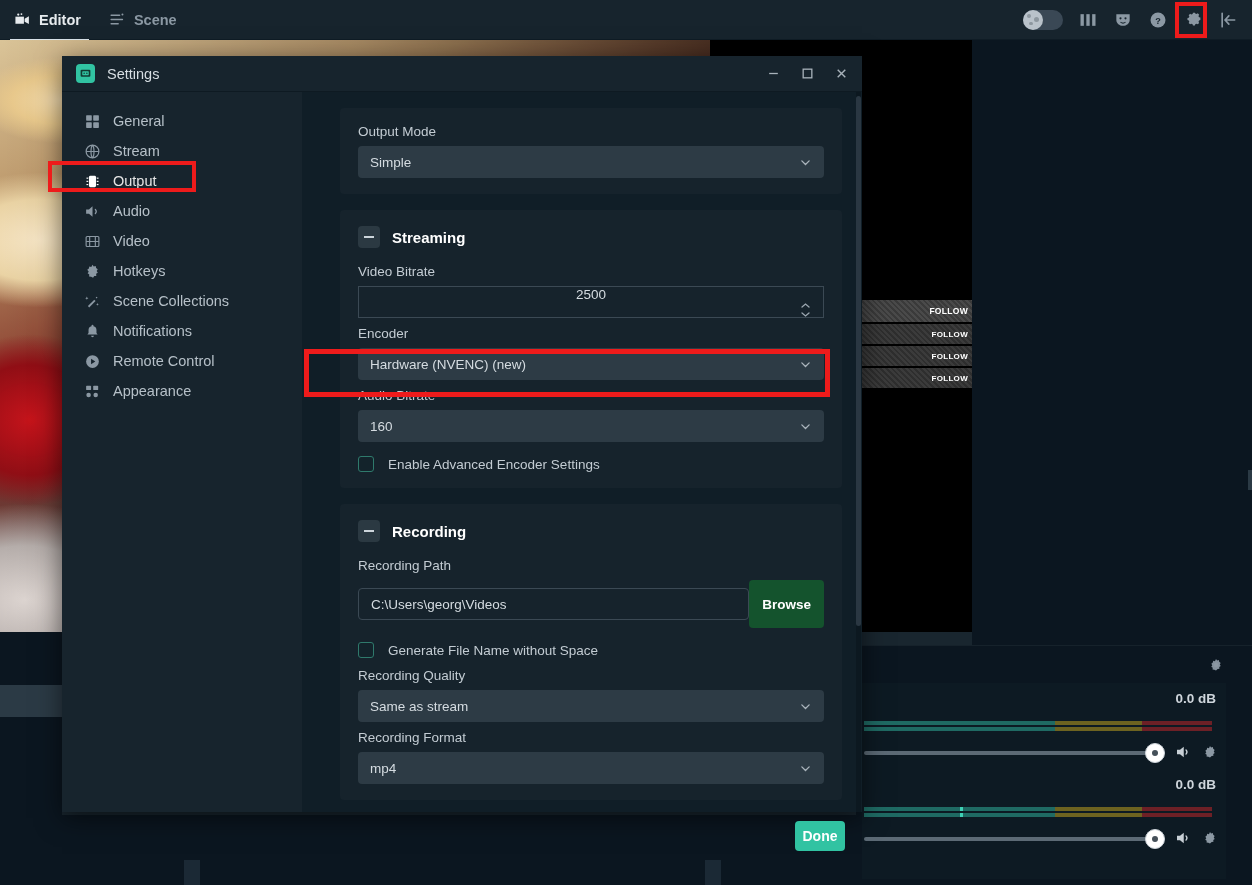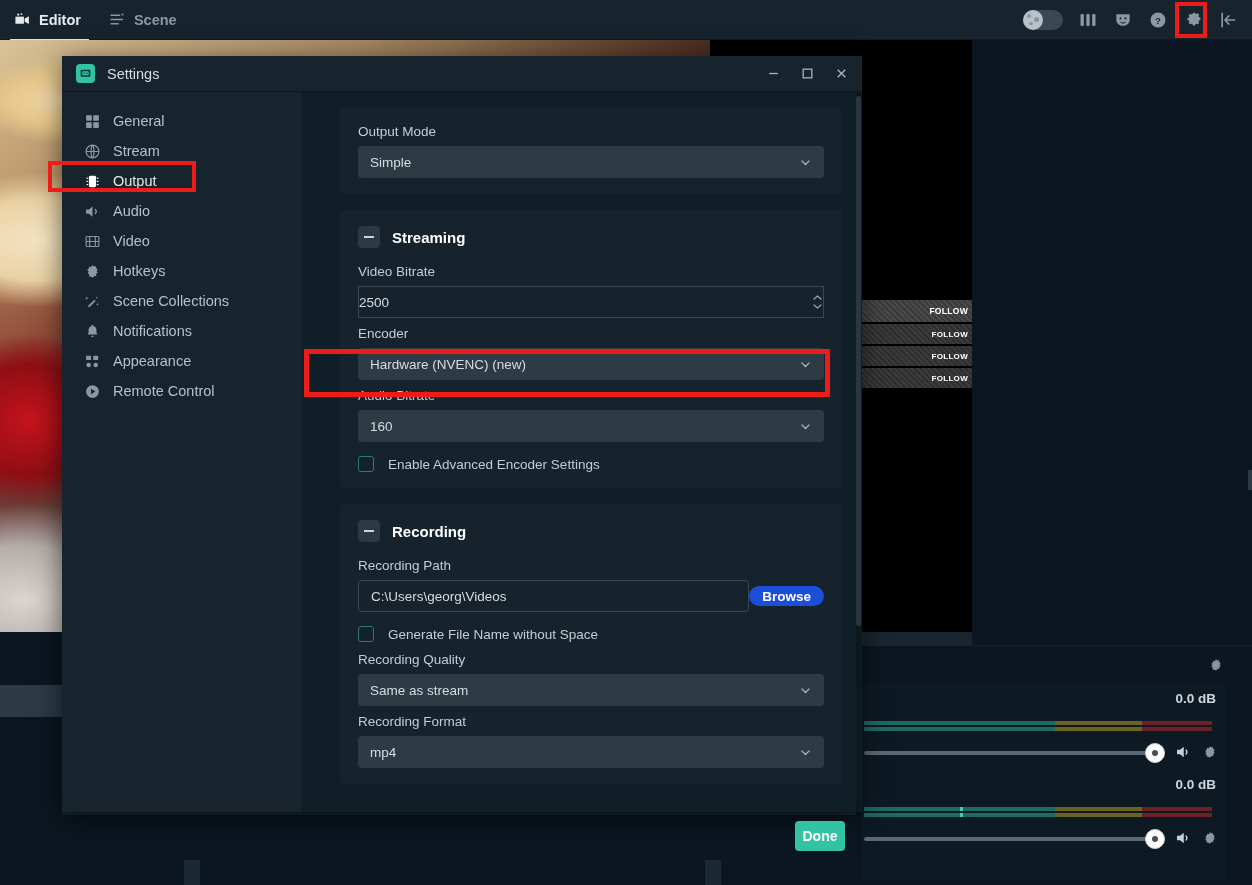--- a/index.html
+++ b/index.html
@@ -188,39 +188,39 @@
   }
   .flabel { font-size: 13.5px; color: #c3ccd3; margin-bottom: 7px; }
   .select, .textin {
     width: 100%; height: 32px; border-radius: 4px; background: #2d3b45;
     display: flex; align-items: center; padding: 0 12px;
     font-size: 13.5px; color: #d5dce1; position: relative; cursor: pointer;
   }
   .select .chev { margin-left: auto; width: 13px; height: 13px; color: #aab4bc; }
   .numin {
     width: 100%; height: 32px; border-radius: 0; background: transparent;
-    border: 1px solid #3b4954; display: flex; align-items: center; padding: 0 0;
-    font-size: 13.5px; color: #d5dce1; position: relative;
+    border: 1px solid #3b4954; display: flex; align-items: center; padding: 0 12px;
+    font-size: 13.5px; color: #d5dce1; position: relative; flex-direction: column;
   }
   .spin { margin-left: auto; display: flex; flex-direction: column; gap: 2px; color: #9aa6af; }
   .spin svg { width: 11px; height: 7px; display: block; }
   .sec-head { display: flex; align-items: center; gap: 12px; margin-bottom: 16px; }
   .sec-toggle {
     width: 22px; height: 22px; border-radius: 4px; background: #2b3942;
     display: flex; align-items: center; justify-content: center; cursor: pointer;
   }
   .sec-toggle i { display: block; width: 10px; height: 2px; background: #cdd5db; }
   .sec-head .t { font-size: 15px; font-weight: bold; color: #fff; }
   .checkrow { display: flex; align-items: center; gap: 14px; margin-top: 14px; }
   .cbox { width: 16px; height: 16px; border-radius: 3px; border: 1px solid #2f7a6c; background: #13232b; flex: 0 0 auto; cursor: pointer; }
   .checkrow .lbl { font-size: 13.5px; color: #c3ccd3; }
   .pathrow { display: flex; gap: 0; align-items: center; }
   .pathrow .textin { border: 1px solid #3b4954; background: transparent; flex: 1 1 auto; }
   .browse {
-    height: 20px; padding: 0 13px; border-radius: 12px; background: #1d4ed8;
+    height: 48px; padding: 0 13px; border-radius: 4px; background: #14532d;
     display: flex; align-items: center; font-size: 13.5px; font-weight: bold; color: #fff; cursor: pointer;
     flex: 0 0 auto;
   }
 
   .encoder-highlight {
     position: absolute; left: 304px; top: 349px; width: 526px; height: 48px;
     border: 5px solid #ee1b1b; pointer-events: none; box-sizing: border-box; z-index: 5;
   }
 
   .modal-scroll {
@@ -479,33 +479,33 @@
         </div>
         <div class="sb-item">
           <svg class="ic" viewBox="0 0 24 24" fill="currentColor">
               <path d="M12 2.5a1.4 1.4 0 011.4 1.4v.6A5.6 5.6 0 0117.6 10v4l1.6 2.4H4.8L6.4 14v-4a5.6 5.6 0 014.2-5.5v-.6A1.4 1.4 0 0112 2.5z"></path>
               <path d="M10 18h4a2 2 0 01-4 0z"></path>
             </svg>
           <span class="lbl">Notifications</span>
         </div>
         <div class="sb-item">
           <svg class="ic" viewBox="0 0 24 24" fill="currentColor">
+              <circle cx="12" cy="12" r="9"></circle>
+              <path d="M10 8.2l6 3.8-6 3.8z" fill="#17242d"></path>
+            </svg>
+          <span class="lbl">Remote Control</span>
+        </div>
+        <div class="sb-item">
+          <svg class="ic" viewBox="0 0 24 24" fill="currentColor">
               <rect x="3" y="4" width="7" height="6" rx="1"></rect>
               <rect x="13" y="4" width="7" height="6" rx="1"></rect>
               <circle cx="6.5" cy="17" r="3.2"></circle>
               <circle cx="16.5" cy="17" r="3.2"></circle>
             </svg>
           <span class="lbl">Appearance</span>
-        </div>
-        <div class="sb-item">
-          <svg class="ic" viewBox="0 0 24 24" fill="currentColor">
-              <circle cx="12" cy="12" r="9"></circle>
-              <path d="M10 8.2l6 3.8-6 3.8z" fill="#17242d"></path>
-            </svg>
-          <span class="lbl">Remote Control</span>
         </div>
       </div>
 
       <div class="content">
 
         <div class="card">
           <div class="flabel">Output Mode</div>
           <div class="select">
             <span>Simple</span>
             <svg class="chev" viewBox="0 0 16 16" fill="none" stroke="currentColor" stroke-width="1.6" stroke-linecap="round">

